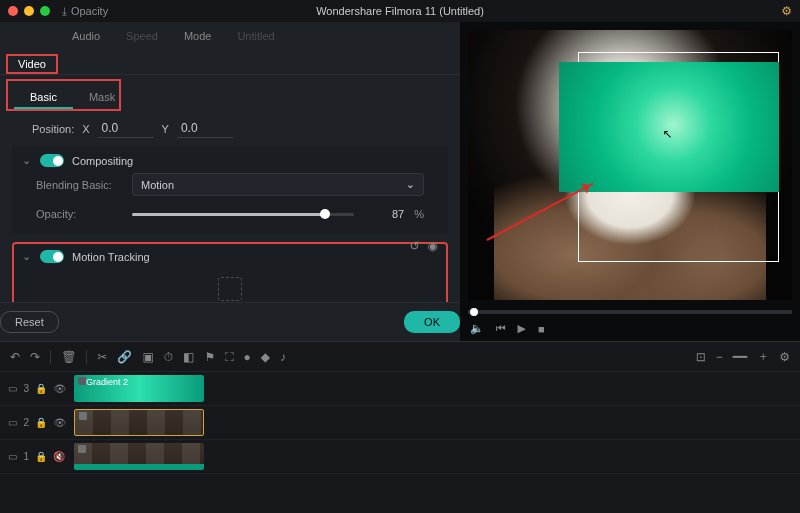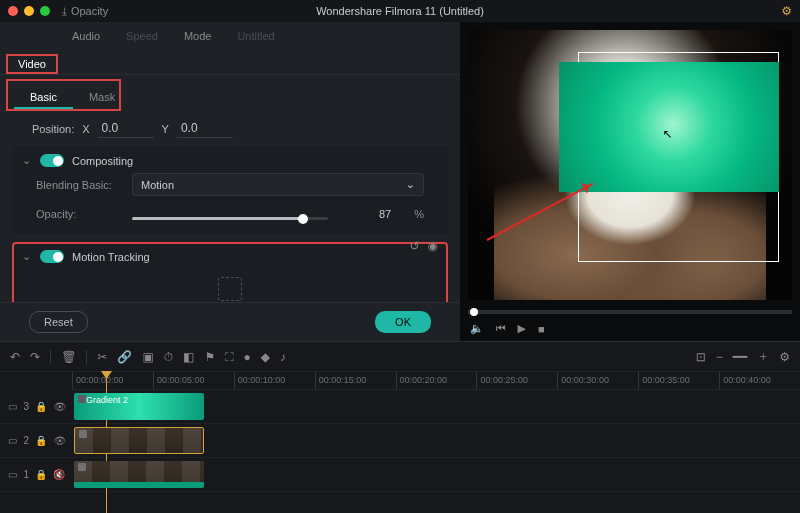--- a/index.html
+++ b/index.html
@@ -37,33 +37,33 @@
 .pos-row input { background: transparent; border: none; border-bottom: 1px solid #3a3e44; color: #c8ccd0; width: 56px; font-size: 12px; text-align: left; padding: 2px 4px; }
 .section { background: #1a1d22; border-radius: 4px; margin-bottom: 8px; padding: 8px 10px; }
 .sec-head { display: flex; align-items: center; gap: 8px; font-size: 11px; color: #c8ccd0; }
 .chev { width: 10px; color: #888; }
 .toggle { width: 24px; height: 13px; background: #1fb8a6; border-radius: 7px; position: relative; }
 .toggle::after { content: ""; position: absolute; width: 10px; height: 10px; background: #fff; border-radius: 50%; top: 1.5px; }
 .toggle::after { right: 1.5px; }
 .field-row { display: flex; align-items: center; gap: 10px; padding: 6px 14px; font-size: 11px; }
 .field-row label { width: 86px; color: #8a8e92; }
 .select { flex: 1; background: #22262c; border: 1px solid #32363c; border-radius: 3px; padding: 4px 8px; color: #c8ccd0; display: flex; justify-content: space-between; align-items: center; }
-.slider-wrap { flex: 1; display: flex; align-items: flex-end; gap: 23px; }
+.slider-wrap { flex: 1; display: flex; align-items: center; gap: 10px; }
 .slider { flex: 1; height: 3px; background: #3a3e44; border-radius: 2px; position: relative; }
 .slider-fill { position: absolute; height: 100%; background: #b8bcc0; border-radius: 2px; }
 .slider-thumb { position: absolute; width: 10px; height: 10px; background: #fff; border-radius: 50%; top: -3.5px; transform: translateX(-50%); }
 .val-box { width: 40px; text-align: right; color: #c8ccd0; }
 .pct { color: #8a8e92; }
 .mt-sec { border: 2px solid #d94545; padding: 6px 8px; }
 .mt-body { padding: 12px 0; display: flex; flex-direction: column; align-items: center; gap: 12px; }
 .mt-target { width: 24px; height: 24px; border: 1px dashed #4a4e54; border-radius: 3px; }
 .mt-icons { align-self: flex-end; display: flex; gap: 8px; color: #888; font-size: 12px; margin-top: -36px; margin-bottom: 12px; }
 .mt-select { background: #22262c; border: 1px solid #32363c; border-radius: 3px; padding: 4px 10px; width: 110px; display: flex; justify-content: space-between; align-items: center; margin: auto; }
 
-.panel-footer { display: flex; justify-content: space-between; padding: 8px 29px; border-top: 1px solid #2a2e33; }
+.panel-footer { display: flex; justify-content: space-between; padding: 8px 0; border-top: 1px solid #2a2e33; }
 .btn-reset { background: transparent; border: 1px solid #4a4e54; color: #b8bcc0; padding: 4px 14px; border-radius: 10px; font-size: 11px; }
 .btn-ok { background: #1fb8a6; border: none; color: #0a0b0d; padding: 4px 20px; border-radius: 10px; font-size: 11px; font-weight: 500; }
 
 
 .preview { flex: 1; position: relative; margin: 8px; background: #050608; border-radius: 2px; overflow: hidden; }
 .preview .photo { position: absolute; inset: 0; background: radial-gradient(circle at 48% 28%, #e8e6e0 0%, #d0cec6 18%, #1a1410 42%, #050505 70%); }
 .hands { position: absolute; bottom: 0; left: 8%; right: 8%; height: 56%; background: radial-gradient(ellipse at 50% 30%, #f2efe8 0%, #e6e2d8 22%, rgba(0,0,0,0) 34%), radial-gradient(ellipse at 30% 70%, #8a6a50 0%, #6a4e38 30%, rgba(0,0,0,0) 55%), radial-gradient(ellipse at 70% 72%, #8a6a50 0%, #6a4e38 30%, rgba(0,0,0,0) 55%); }
 .sel-box { position: absolute; border: 1px solid #fff; left: 34%; top: 8%; width: 62%; height: 78%; }
 .green-ov { position: absolute; left: 28%; top: 12%; width: 68%; height: 48%; background: radial-gradient(circle at 52% 48%, #9ff5ce 0%, #2ed9a0 28%, #06b882 58%, #049066 100%); }
 .cursor { position: absolute; left: 60%; top: 36%; font-size: 12px; color: #000; }
@@ -229,32 +229,20 @@
     <span>●</span>
     <span>◆</span>
     <span>♪</span>
     <span class="sp"></span>
     <span>⊡</span>
     <span>−</span>
     <span>━━</span>
     <span>＋</span>
     <span>⚙</span>
   </div>
-  <div class="tl-ruler">
-    <div class="playhead"></div>
-    <div class="tick">00:00:00:00</div>
-    <div class="tick">00:00:05:00</div>
-    <div class="tick">00:00:10:00</div>
-    <div class="tick">00:00:15:00</div>
-    <div class="tick">00:00:20:00</div>
-    <div class="tick">00:00:25:00</div>
-    <div class="tick">00:00:30:00</div>
-    <div class="tick">00:00:35:00</div>
-    <div class="tick">00:00:40:00</div>
-  </div>
   <div class="tl-tracks">
     <div class="track">
       <div class="track-head">
         <span>▭</span>
         <span>3</span>
         <span class="lock">🔒</span>
         <span class="eye">👁</span>
       </div>
       <div class="track-body">
         <div class="clip grad">

